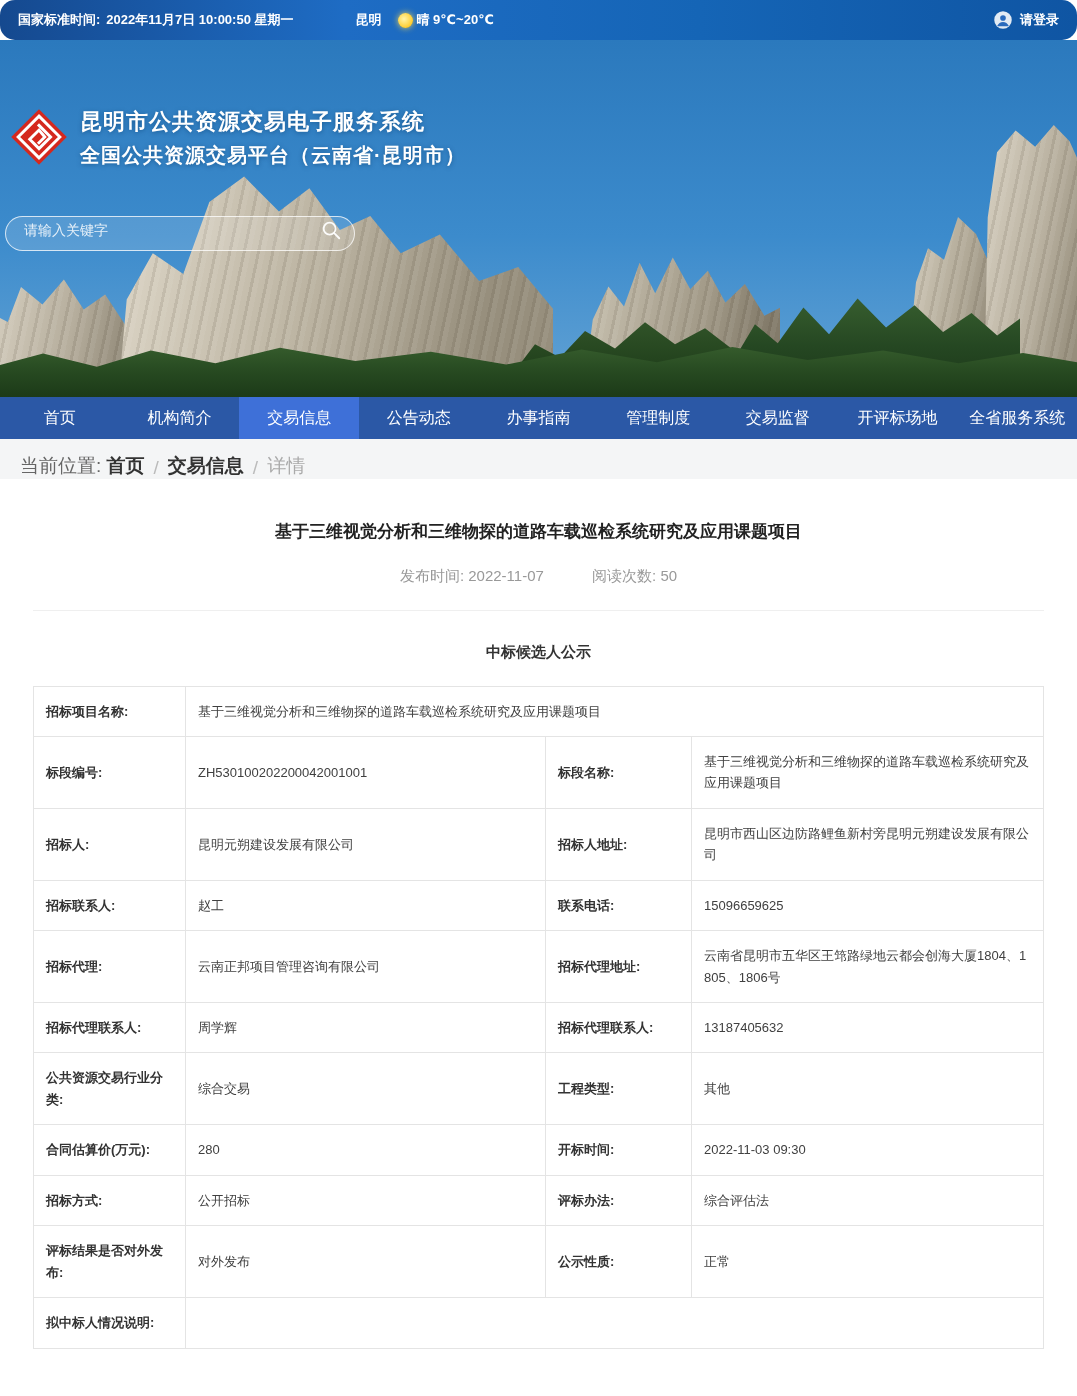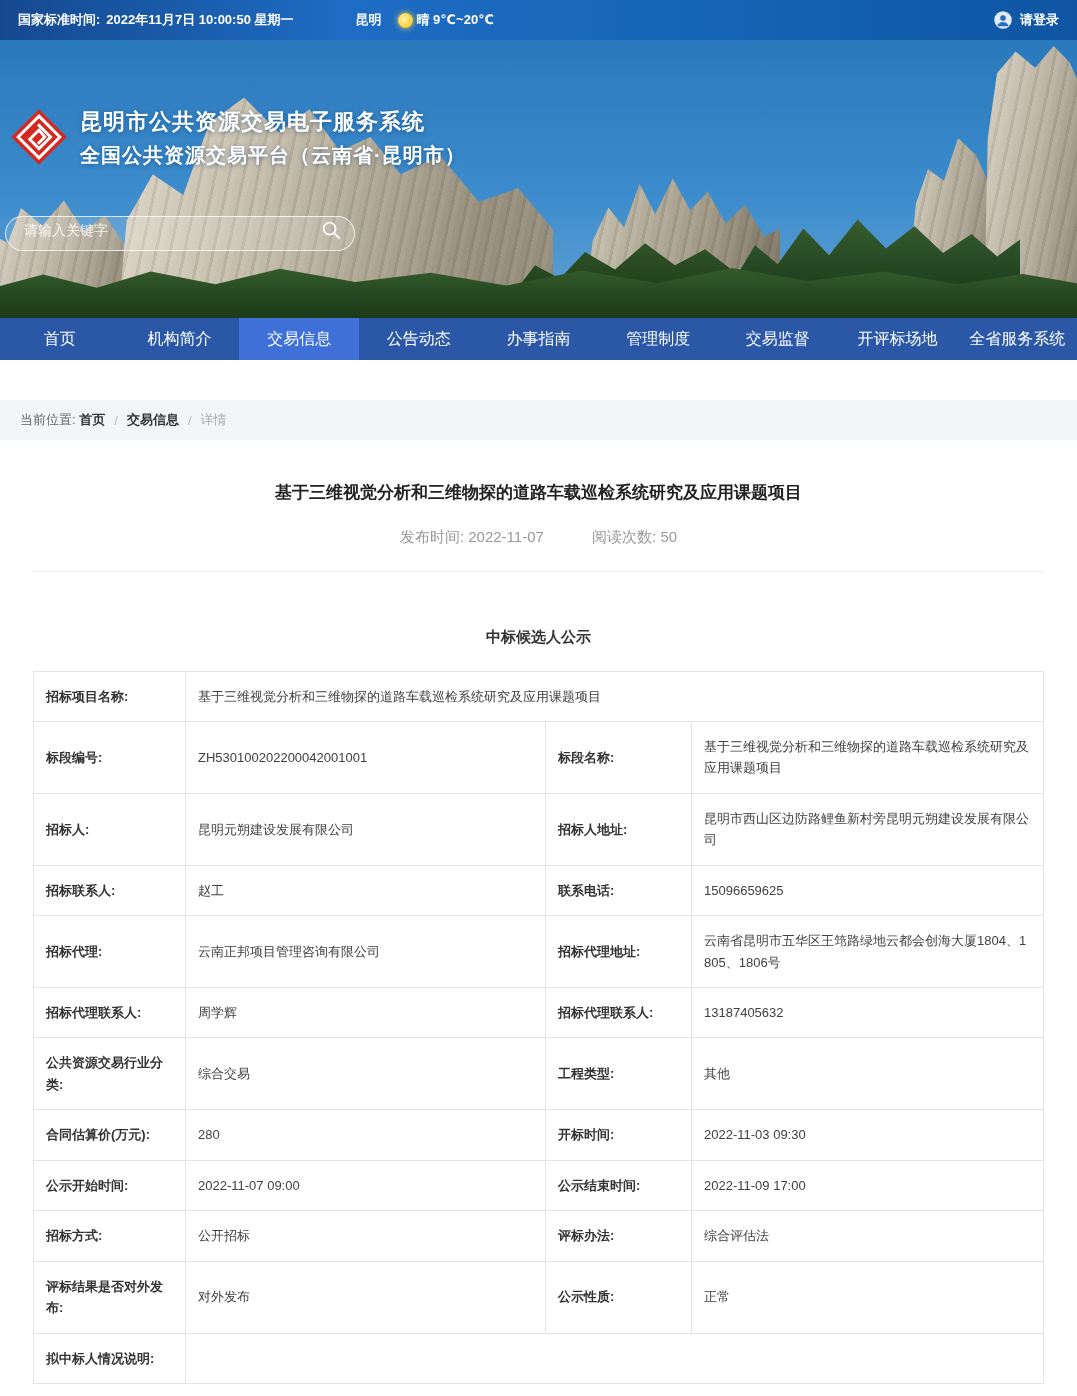--- a/index.html
+++ b/index.html
@@ -7,35 +7,35 @@
     width:1077px; height:1396px; overflow:hidden;
     font-family:"Liberation Sans","DejaVu Sans",sans-serif;
     background:#ffffff; color:#333;
   }
 
   
   .topbar {
     height:40px; display:flex; align-items:center;
     padding:0 18px; box-sizing:border-box;
     background:linear-gradient(90deg,#15498f 0%,#1e6cc4 32%,#1565b6 65%,#0f55a3 100%);
-    color:#fff; font-size:13px; font-weight:600;
+    color:#fff; font-size:13px; font-weight:600;border-radius:15px;
   }
   .topbar .seg { display:flex; align-items:center; gap:6px; }
   .topbar .city { margin-left:62px; }
   .sun {
     width:15px; height:15px; border-radius:50%; margin:0 4px 0 16px;
     background:radial-gradient(circle at 40% 40%, #fff4a8, #ffd23e 60%, #f5b400);
     box-shadow:0 0 6px rgba(255,220,80,.9);
   }
   .login { margin-left:auto; display:flex; align-items:center; gap:7px; cursor:pointer; }
   .login svg { display:block; }
 
   
   .banner {
-    position:relative; height:278px; overflow:hidden;
+    position:relative; height:357px; overflow:hidden;
     background:linear-gradient(180deg,#2b79bd 0%, #3c8bcc 55%, #63a3d5 100%);
   }
   .rock { position:absolute; }
   .rock::after {
     content:""; position:absolute; inset:0;
     background:repeating-linear-gradient(102deg, rgba(60,50,35,.10) 0 3px, rgba(255,255,255,.05) 3px 8px, transparent 8px 14px);
   }
   .rock-left {
     left:-12px; bottom:0; width:165px; height:125px;
     background:linear-gradient(100deg,#d8d1c2 0%,#b6ae9d 50%,#8f8776 85%);
@@ -100,34 +100,34 @@
   
   .nav { height:42px; background:#2b58a6; display:flex; }
   .nav-item {
     flex:1; text-align:center; line-height:42px; color:#fff;
     font-size:16px; font-weight:500; cursor:pointer; text-decoration:none;
   }
   .nav-item.active { background:#3e70d8; }
 
   
   .crumbbar {
-    height:40px; background:#f4f5f6; display:flex; align-items:center;
-    padding-left:20px; font-size:13px; color:#666;margin-top:40px;
+    height:40px; background:#f4f5f6; display:flex; align-items:flex-end;
+    padding-left:20px; font-size:19px; color:#666;
   }
   .crumb-link { color:#333; font-weight:600; cursor:pointer; }
   .crumb-sep { color:#bbb; margin:0 9px; }
   .crumb-current { color:#aaa; }
 
   
   .content { background:#fff; padding:40px 33px 0; }
   .art-title { text-align:center; font-size:17px; font-weight:700; color:#222; line-height:1.5; }
   .art-meta { margin-top:22px; text-align:center; font-size:15px; color:#999; }
   .art-meta .m { margin:0 22px; }
   .art-divider { margin-top:24px; border-bottom:1px solid #efefef; }
-  .section-title { margin-top:56px; text-align:center; font-size:15px; font-weight:700; color:#333; }
+  .section-title { margin-top:32px; text-align:center; font-size:15px; font-weight:700; color:#333; }
 
   
   table.detail { width:100%; margin-top:24px; border-collapse:collapse; table-layout:fixed; font-size:13px; }
   table.detail td {
     border:1px solid #e4e4e4; padding:14px 12px; line-height:1.65;
     vertical-align:middle; word-break:break-all;
   }
   td.cell-label { font-weight:700; color:#333; padding-left:14px;margin-top:48px; }
   td.cell-value { color:#404040; padding-left:26px; }
 </style>
@@ -268,26 +268,20 @@
           <td class="cell-label">工程类型:</td>
           <td class="cell-value">其他</td>
         </tr>
         <tr>
           <td class="cell-label">合同估算价(万元):</td>
           <td class="cell-value">280</td>
           <td class="cell-label">开标时间:</td>
           <td class="cell-value">2022-11-03 09:30</td>
         </tr>
         <tr>
-          <td class="cell-label">公示开始时间:</td>
-          <td class="cell-value">2022-11-07 09:00</td>
-          <td class="cell-label">公示结束时间:</td>
-          <td class="cell-value">2022-11-09 17:00</td>
-        </tr>
-        <tr>
           <td class="cell-label">招标方式:</td>
           <td class="cell-value">公开招标</td>
           <td class="cell-label">评标办法:</td>
           <td class="cell-value">综合评估法</td>
         </tr>
         <tr>
           <td class="cell-label">评标结果是否对外发布:</td>
           <td class="cell-value">对外发布</td>
           <td class="cell-label">公示性质:</td>
           <td class="cell-value">正常</td>

